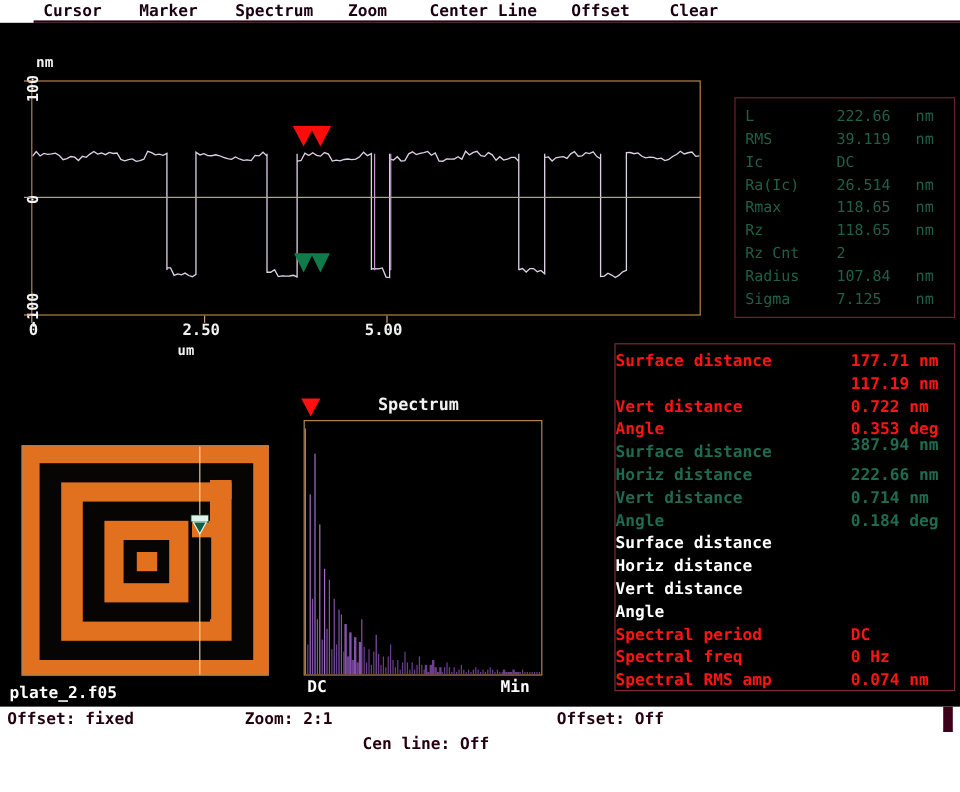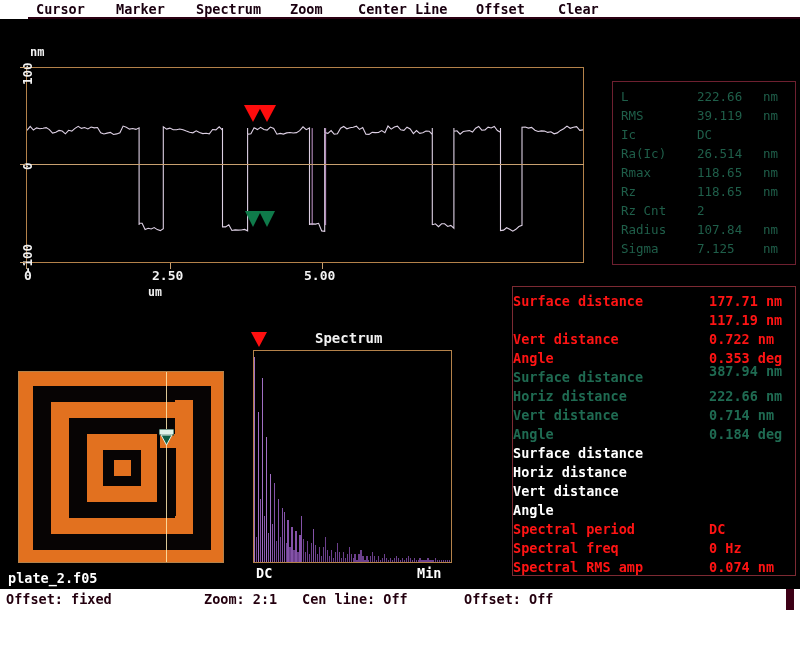--- a/index.html
+++ b/index.html
@@ -319,19 +319,19 @@
         <div class="sbar" style="left: 195.03px; width: 1.22px; height: 2.1px; background: rgb(107, 63, 140);"></div>
       </div>
     <div class="t" id="specDC">DC</div>
     <div class="t" id="specMin">Min</div>
 
   </div>
 
   <div id="statusbar">
       <div class="si" style="left: 6px;">Offset: fixed</div>
       <div class="si" style="left: 156px; margin-left: 48px;">Zoom: 2:1</div>
-      <div class="si" style="left: 302px;">Cen line: Off</div>
+      <div class="si" style="left: 302px; margin-top: 21px;">Cen line: Off</div>
       <div class="si" style="left: 464px;">Offset: Off</div>
     </div>
 
   <div id="edgebar" style="position:absolute;left:786px;top:589px;width:8px;height:21px;background:#3d0016;"></div>
 
 </div>
 
 </body></html>

